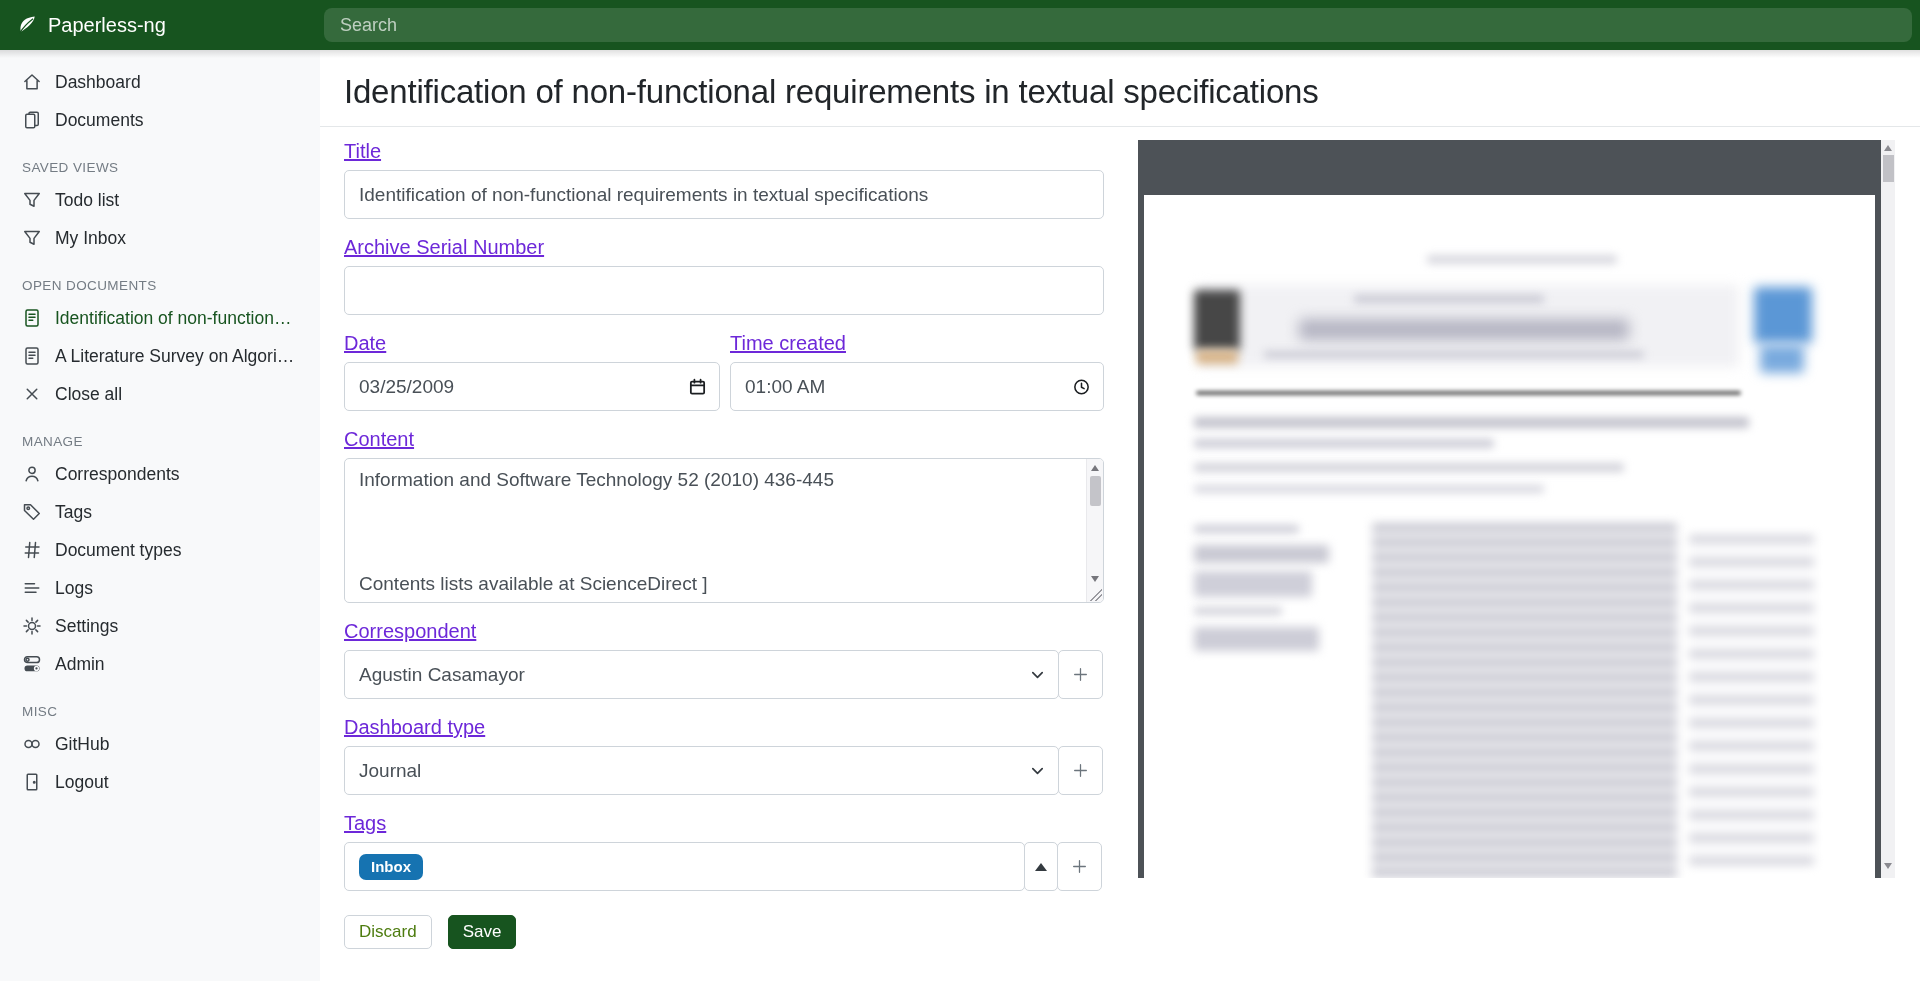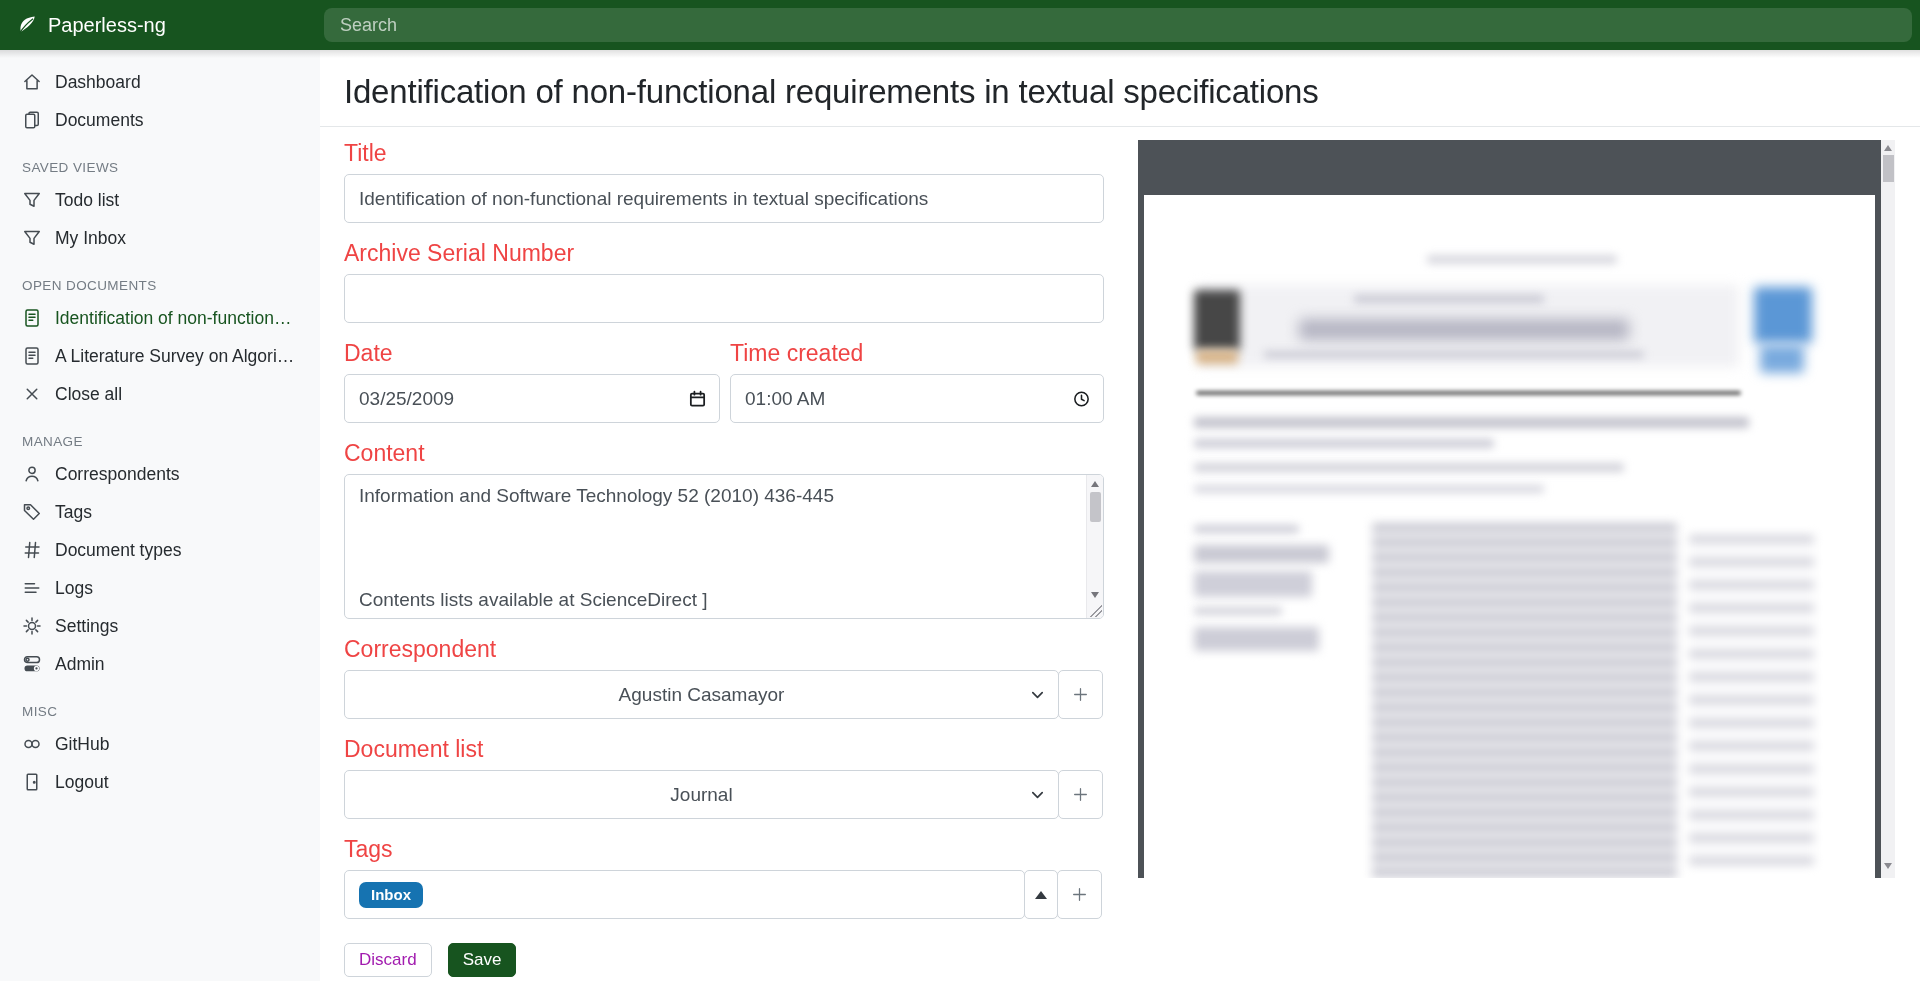--- a/index.html
+++ b/index.html
@@ -34,48 +34,48 @@
   .btn { display:inline-flex; align-items:center; gap:7px; height:31px; padding:0 12px; border-radius:4px; background:#fff; font-size:16.5px; cursor:pointer; border:1px solid; font-family:"Liberation Sans",sans-serif; }
   .btn svg { width:15px; height:15px; }
   .btn-danger-o { color:#dc3545; border-color:#dc3545; }
   .btn-danger-o svg { stroke:#dc3545; }
   .btn-green-o { color:#17541f; border-color:#17541f; }
   .btn-green-o svg { stroke:#17541f; }
 
   
   .form-col { position:absolute; left:24px; top:90px; width:760px; }
   .fg { margin-bottom:17px; }
-  .fg label { display:block; font-size:23px; color:#ef4444; margin-bottom:7px; }
+  .fg label { display:block; font-size:20px; color:#6d28d9; margin-bottom:7px;text-decoration:underline; }
   .ctl { width:100%; height:49px; border:1px solid #ced4da; border-radius:5px; background:#fff; font-size:19px; color:#495057; padding:0 14px; display:flex; align-items:center; position:relative; }
   .ctl input { border:none; outline:none; width:100%; font-size:19px; color:#495057; font-family:"Liberation Sans",sans-serif; background:transparent; }
   .row2 { display:flex; gap:10px; }
   .row2 .half1 { width:376px; }
   .row2 .half2 { width:374px; }
   .ctl .right-ico { position:absolute; right:12px; top:50%; transform:translateY(-50%); width:19px; height:19px; }
   .ta-wrap { position:relative; width:760px; height:145px; }
   .ta-wrap textarea { width:100%; height:100%; border:1px solid #ced4da; border-radius:5px; resize:none; font-family:"Liberation Sans",sans-serif; font-size:19px; line-height:26px; color:#495057; padding:8px 32px 8px 14px; outline:none; overflow:hidden; }
   .ta-sb { position:absolute; top:1px; right:1px; bottom:1px; width:17px; background:#f6f6f8; border-left:1px solid #e9e9ec; border-radius:0 4px 4px 0; }
   .sb-thumb { position:absolute; top:17px; left:3px; width:11px; height:30px; background:#c4c4c9; border-radius:2px; }
   .arr-up, .arr-dn { position:absolute; left:4px; width:0; height:0; border-left:4.5px solid transparent; border-right:4.5px solid transparent; }
   .arr-up { top:6px; border-bottom:6px solid #76767c; }
   .arr-dn { border-top:6px solid #76767c; }
   .ta-sb .arr-dn { bottom:20px; }
   .ta-resize { position:absolute; right:2px; bottom:2px; width:13px; height:13px; background:
       linear-gradient(135deg, transparent 0 53%, #9a9aa0 53% 58%, transparent 58% 72%, #9a9aa0 72% 77%, transparent 77%); }
   .sel-row { display:flex; }
-  .sel { width:715px; cursor:pointer;justify-content:center; }
+  .sel { width:715px; cursor:pointer; }
   .sel .chev { position:absolute; right:13px; top:50%; transform:translateY(-50%); width:15px; height:15px; }
   .btn-plus { width:45px; height:49px; margin-left:-1px; border:1px solid #ced4da; border-radius:5px; background:#fff; display:flex; align-items:center; justify-content:center; cursor:pointer; }
   .btn-plus svg { width:17px; height:17px; stroke:#6c757d; }
   .btn-caret { width:34px; height:49px; margin-left:-1px; border:1px solid #ced4da; border-radius:5px; background:#fff; display:flex; align-items:center; justify-content:center; cursor:pointer; }
   .caret-up { width:0; height:0; border-left:6px solid transparent; border-right:6px solid transparent; border-bottom:8px solid #343a40; }
   .tags-box { width:681px; }
   .chip { display:inline-block; background:#1673b1; color:#fff; font-size:15px; font-weight:bold; padding:4px 12px; border-radius:7px; line-height:18px; }
   .actions { display:flex; gap:16px; margin-top:24px; }
-  .btn-discard { height:34px; padding:0 14px; border:1px solid #ced4da; border-radius:5px; background:#fff; color:#a21caf; font-size:17px; cursor:pointer; font-family:"Liberation Sans",sans-serif; }
+  .btn-discard { height:34px; padding:0 14px; border:1px solid #ced4da; border-radius:5px; background:#fff; color:#4d7c0f; font-size:17px; cursor:pointer; font-family:"Liberation Sans",sans-serif; }
   .btn-save { height:34px; padding:0 14px; border:1px solid #17541f; border-radius:5px; background:#17541f; color:#fff; font-size:17px; cursor:pointer; font-family:"Liberation Sans",sans-serif; }
 
   
   .preview { position:absolute; left:1138px; top:140px; width:757px; height:738px; }
   .pv-frame { position:absolute; left:0; top:0; right:14px; bottom:0; background:#4d5257; }
   .pv-toolbar { position:absolute; left:0; top:0; right:0; height:55px; background:#4d5257; }
   .pv-page { position:absolute; left:6px; right:6px; top:55px; bottom:0; background:#fff; overflow:hidden; }
   .pv-sb { position:absolute; right:0; top:0; width:14px; height:100%; background:#f1f1f3; }
   .pv-sb .arr-up { left:2.5px; top:5px; border-bottom-color:#8a8a90; }
   .pv-sb .arr-dn { left:2.5px; bottom:9px; border-top-color:#8a8a90; }
@@ -298,21 +298,21 @@
               </svg>
           </div>
           <button class="btn-plus">
             <svg viewBox="0 0 16 16" class="icon-stroke">
                 <path d="M8 2.5 V13.5 M2.5 8 H13.5"></path>
               </svg>
           </button>
         </div>
       </div>
       <div class="fg">
-        <label>Document list</label>
+        <label>Dashboard type</label>
         <div class="sel-row">
           <div class="ctl sel">
             <span>Journal</span>
             <svg class="chev icon-stroke" viewBox="0 0 16 16" style="stroke:#343a40;stroke-width:1.8">
                 <path d="M3 5.5 L8 10.5 L13 5.5"></path>
               </svg>
           </div>
           <button class="btn-plus">
             <svg viewBox="0 0 16 16" class="icon-stroke">
                 <path d="M8 2.5 V13.5 M2.5 8 H13.5"></path>

